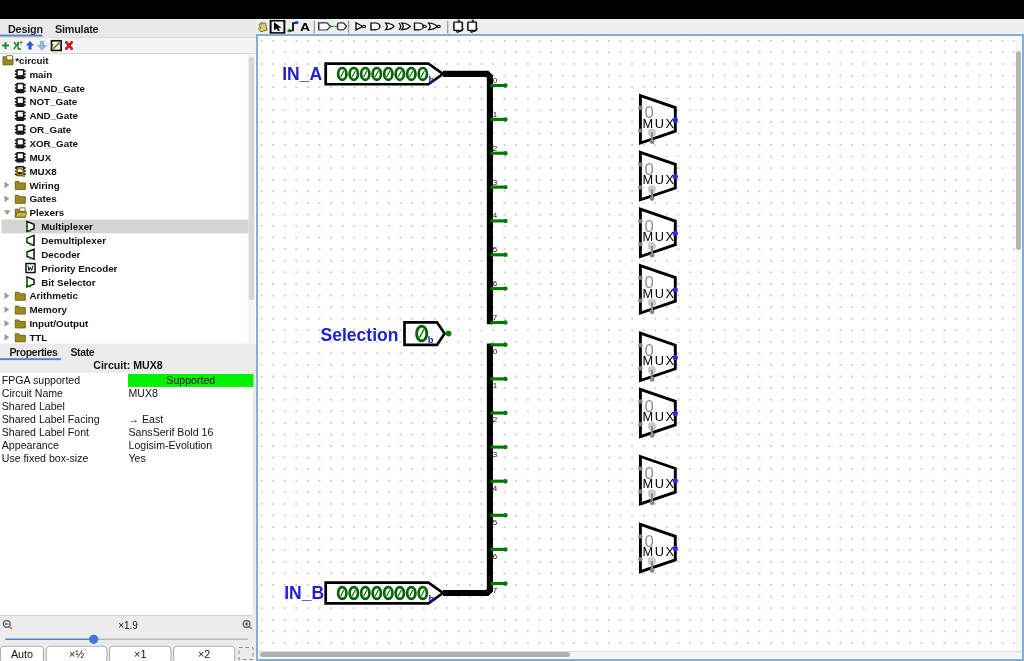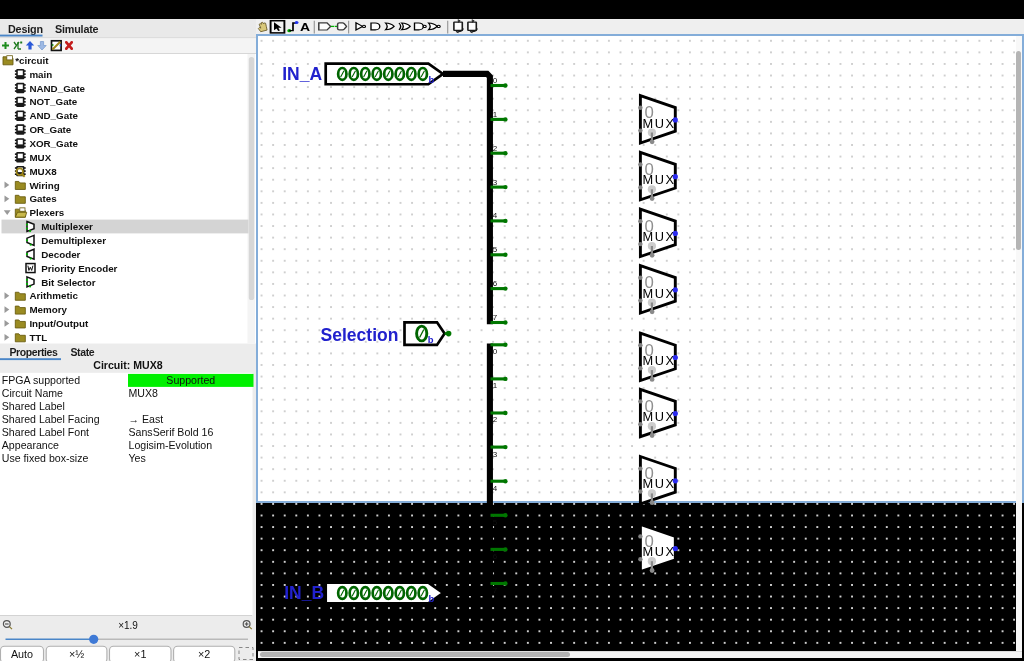--- a/index.html
+++ b/index.html
@@ -1,20 +1,20 @@
 <!DOCTYPE html>
 <html><head><meta charset="utf-8">
 <style>
 * { margin:0; padding:0; box-sizing:border-box; }
 svg { will-change: transform; }
 html,body { width:1024px; height:661px; overflow:hidden; background:#000; font-family:"Liberation Sans", sans-serif; }
 #root { position:absolute; left:0; top:0; width:1024px; height:661px; }
 #leftsvg { position:absolute; left:0; top:0; }
 #tbsvg { position:absolute; left:0; top:0; }
-#canvas { position:absolute; left:256px; top:34px; width:768px; height:469px;
+#canvas { position:absolute; left:256px; top:34px; width:768px; height:627px;
   border:2px solid #84add9; background:#fff; }
 #dots { position:absolute; left:0; top:0; width:757px; height:614px;
   background-image:radial-gradient(circle, #cfcfcf 0.7px, rgba(0,0,0,0) 0.95px);
   background-size:11.58px 11.58px; background-position:9.35px 10.59px; }
 #cvsvg { position:absolute; left:0; top:0; }
 .hsb { position:absolute; left:0; top:614.5px; width:764px; height:7.5px; background:#f4f4f4; border-top:1px solid #ddd; }
 .hsb .th { position:absolute; left:1.5px; top:0.8px; width:310px; height:5.2px; background:#b2b2b2; border-radius:3px; }
 .vsb { position:absolute; left:757.5px; top:0; width:6.5px; height:614.5px; background:#f8f8f8; }
 .vsb .th { position:absolute; left:0.7px; top:15px; width:5.1px; height:199px; background:#b5b5b5; border-radius:3px; }
 </style></head>

